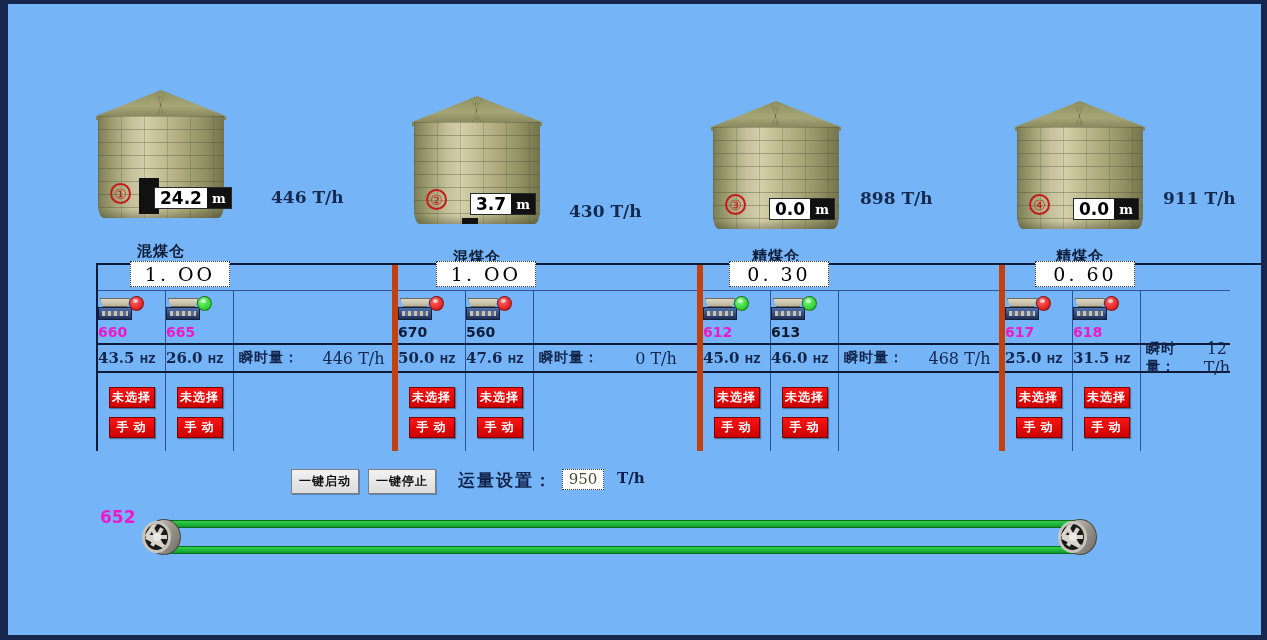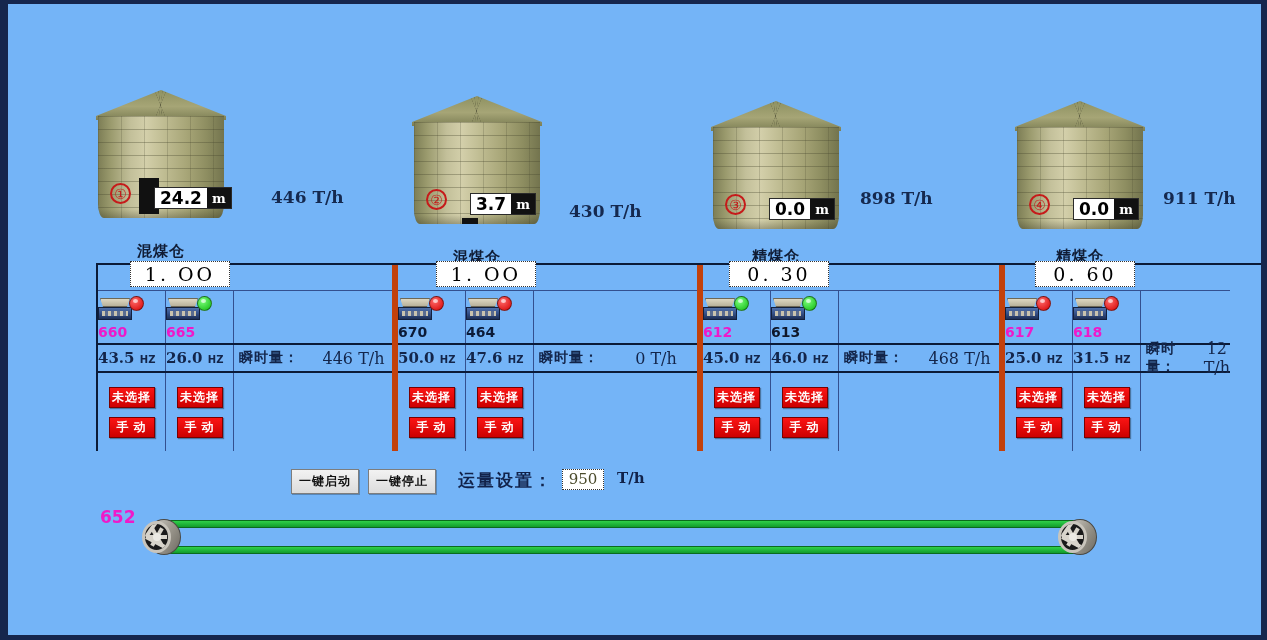--- a/index.html
+++ b/index.html
@@ -435,21 +435,21 @@
           <div class="dev-id" style="color:#0b1b38">670</div>
         </div>
         <div class="cell">
           <div class="feeder">
             <div class="mach">
               <div class="hopper"></div>
                 <div class="base"></div>
             </div>
             <div class="lamp" style="background:radial-gradient(circle at 35% 30%,#ff6a6a,#d40000);"></div>
           </div>
-          <div class="dev-id" style="color:#0b1b38">464</div>
+          <div class="dev-id" style="color:#0b1b38">560</div>
         </div>
         <div class="cell wide"></div>
       </div>
       <div class="row-hz">
         <div class="cell">
           <div class="hz"><span>50.0</span> <span class="u">HZ</span></div>
         </div>
         <div class="cell">
           <div class="hz"><span>47.6</span> <span class="u">HZ</span></div>
         </div>

